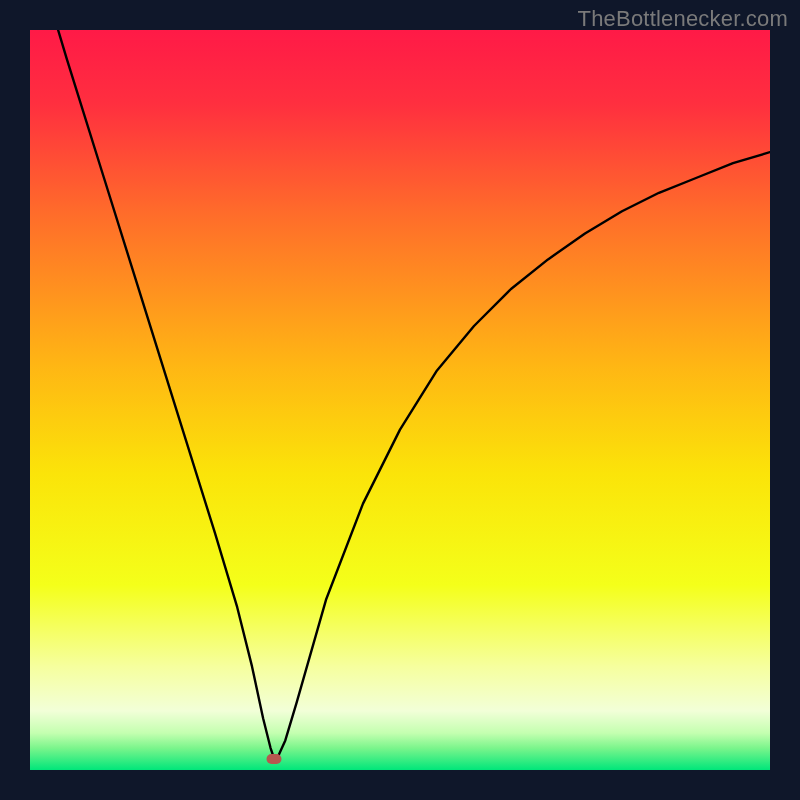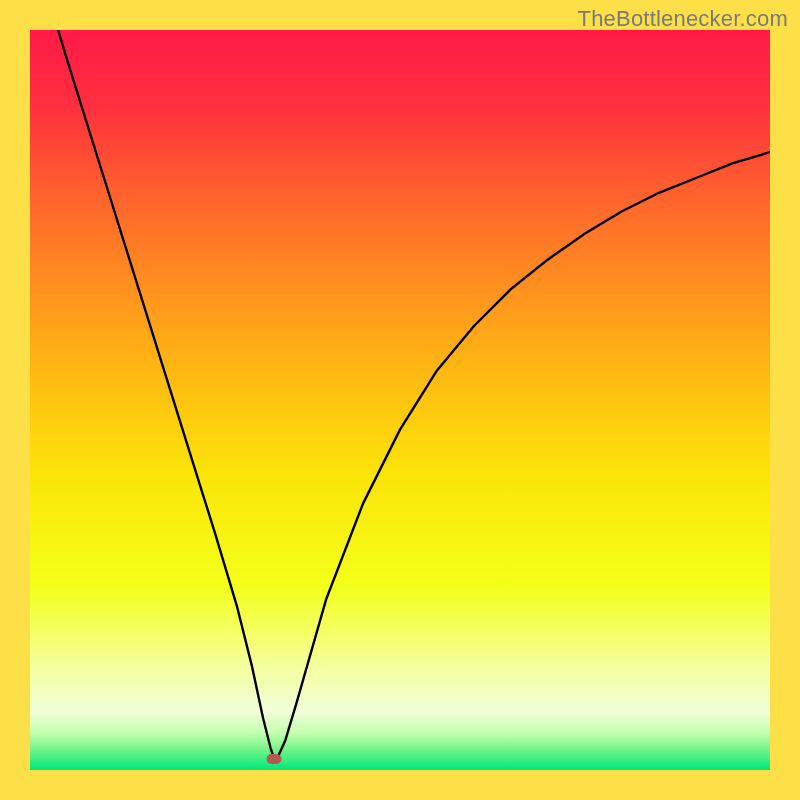--- a/index.html
+++ b/index.html
@@ -7,21 +7,21 @@
     padding: 0;
     width: 800px;
     height: 800px;
     background: #000;
     font-family: Arial, Helvetica, sans-serif;
   }
   .frame {
     position: relative;
     width: 800px;
     height: 800px;
-    background: #fde047;
+    background: #0f172a;
   }
   .plot {
     position: absolute;
     left: 30px;
     top: 30px;
     width: 740px;
     height: 740px;
     overflow: hidden;
   }
   .watermark {

